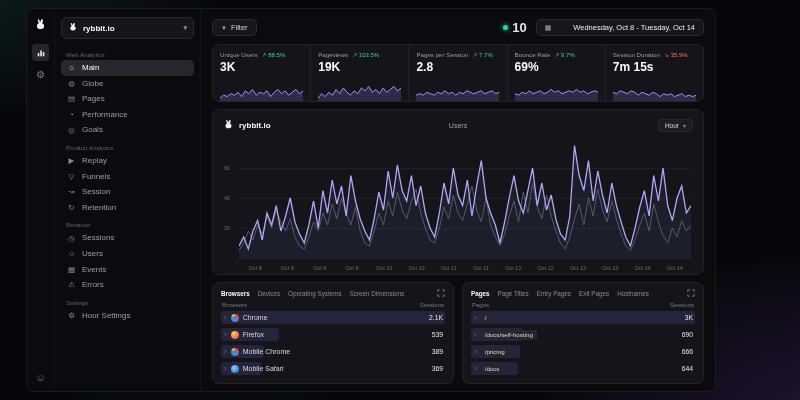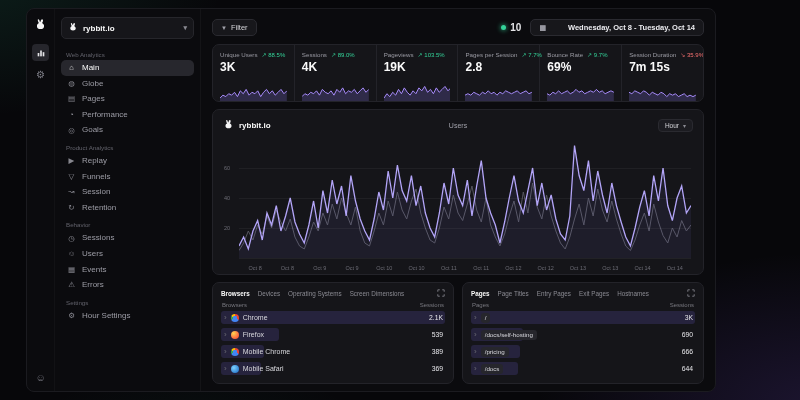--- a/index.html
+++ b/index.html
@@ -36,25 +36,25 @@
               color:#9d9da6; font-size:8px; line-height:1.2; cursor:pointer; }
   .nav-item.active { background:#27272d; color:#fafafa; }
   .nav-ic { width:9px; text-align:center; font-size:7.5px; opacity:.85; }
 
   
   .main { flex:1; padding:9px 11px 7px; display:flex; flex-direction:column; gap:7px; min-width:0; }
   .topbar { display:flex; align-items:center; height:19px; }
   .btn { display:flex; align-items:center; gap:4px; background:#17171b; border:1px solid #2a2a30;
          border-radius:5px; padding:3px 8px; font-size:7.5px; color:#d4d4d8; cursor:pointer;
          font-family:"Liberation Sans", sans-serif; }
-  .btn-date { font-weight:bold; color:#ececf0;gap:22px; }
+  .btn-date { font-weight:normal; color:#ececf0;gap:22px; }
   .funnel { font-size:6px; color:#a1a1aa; }
   .cal { font-size:7px; color:#a1a1aa; }
   .top-right { margin-left:auto; display:flex; align-items:center; gap:9px; }
-  .live { display:flex; align-items:center; gap:4px; font-size:10px; font-weight:bold; color:#e4e4e7;justify-content:center; }
+  .live { display:flex; align-items:center; gap:4px; font-size:13px; font-weight:bold; color:#e4e4e7;justify-content:center; }
   .live-dot { width:5px; height:5px; border-radius:50%; background:#34d399; box-shadow:0 0 5px #34d399; }
 
   
   .stats-card { background:#151519; border:1px solid #232329; border-radius:7px; display:flex; height:58px; overflow:hidden; }
   .stat { flex:1; display:flex; flex-direction:column; padding:6px 7px 0; border-right:1px solid #232329; min-width:0; cursor:pointer; }
   .stat:last-child { border-right:none; }
   .stat-top { display:flex; align-items:center; gap:4px; white-space:nowrap; }
   .stat-label { font-size:6.2px; color:#9b9ba4; }
   .stat-change { font-size:6px; color:#34d399; }
   .stat-change.neg { color:#f87171; }
@@ -225,31 +225,20 @@
           <span class="stat-change"><span>↗</span> <span>88.5%</span></span>
         </div>
         <div class="stat-value">3K</div>
         <svg class="spark" viewBox="0 0 100 20" preserveAspectRatio="none">
             <polygon points="0,20 0.0,16.4 4.3,12.7 8.7,14.5 13.0,10.9 17.4,12.7 21.7,9.1 26.1,14.5 30.4,7.3 34.8,10.9 39.1,5.5 43.5,12.7 47.8,9.1 52.2,10.9 56.5,7.3 60.9,14.5 65.2,9.1 69.6,5.5 73.9,10.9 78.3,7.3 82.6,12.7 87.0,9.1 91.3,5.5 95.7,10.9 100.0,7.3 100,20" fill="rgba(139,122,246,0.22)"></polygon>
             <polyline points="0.0,16.4 4.3,12.7 8.7,14.5 13.0,10.9 17.4,12.7 21.7,9.1 26.1,14.5 30.4,7.3 34.8,10.9 39.1,5.5 43.5,12.7 47.8,9.1 52.2,10.9 56.5,7.3 60.9,14.5 65.2,9.1 69.6,5.5 73.9,10.9 78.3,7.3 82.6,12.7 87.0,9.1 91.3,5.5 95.7,10.9 100.0,7.3" fill="none" stroke="#a78bfa" stroke-width="1" vector-effect="non-scaling-stroke"></polyline>
           </svg>
       </div>
       <div class="stat">
         <div class="stat-top">
-          <span class="stat-label">Sessions</span>
-          <span class="stat-change"><span>↗</span> <span>89.0%</span></span>
-        </div>
-        <div class="stat-value">4K</div>
-        <svg class="spark" viewBox="0 0 100 20" preserveAspectRatio="none">
-            <polygon points="0,20 0.0,14.5 4.3,10.9 8.7,12.7 13.0,9.1 17.4,10.9 21.7,7.3 26.1,12.7 30.4,5.5 34.8,9.1 39.1,10.9 43.5,7.3 47.8,12.7 52.2,5.5 56.5,9.1 60.9,3.6 65.2,10.9 69.6,7.3 73.9,9.1 78.3,5.5 82.6,10.9 87.0,7.3 91.3,3.6 95.7,9.1 100.0,5.5 100,20" fill="rgba(139,122,246,0.22)"></polygon>
-            <polyline points="0.0,14.5 4.3,10.9 8.7,12.7 13.0,9.1 17.4,10.9 21.7,7.3 26.1,12.7 30.4,5.5 34.8,9.1 39.1,10.9 43.5,7.3 47.8,12.7 52.2,5.5 56.5,9.1 60.9,3.6 65.2,10.9 69.6,7.3 73.9,9.1 78.3,5.5 82.6,10.9 87.0,7.3 91.3,3.6 95.7,9.1 100.0,5.5" fill="none" stroke="#a78bfa" stroke-width="1" vector-effect="non-scaling-stroke"></polyline>
-          </svg>
-      </div>
-      <div class="stat">
-        <div class="stat-top">
           <span class="stat-label">Pageviews</span>
           <span class="stat-change"><span>↗</span> <span>103.5%</span></span>
         </div>
         <div class="stat-value">19K</div>
         <svg class="spark" viewBox="0 0 100 20" preserveAspectRatio="none">
             <polygon points="0,20 0.0,16.4 4.3,10.9 8.7,14.5 13.0,9.1 17.4,12.7 21.7,5.5 26.1,10.9 30.4,3.6 34.8,9.1 39.1,12.7 43.5,7.3 47.8,10.9 52.2,3.6 56.5,7.3 60.9,1.8 65.2,9.1 69.6,5.5 73.9,10.9 78.3,3.6 82.6,9.1 87.0,5.5 91.3,1.8 95.7,7.3 100.0,3.6 100,20" fill="rgba(139,122,246,0.22)"></polygon>
             <polyline points="0.0,16.4 4.3,10.9 8.7,14.5 13.0,9.1 17.4,12.7 21.7,5.5 26.1,10.9 30.4,3.6 34.8,9.1 39.1,12.7 43.5,7.3 47.8,10.9 52.2,3.6 56.5,7.3 60.9,1.8 65.2,9.1 69.6,5.5 73.9,10.9 78.3,3.6 82.6,9.1 87.0,5.5 91.3,1.8 95.7,7.3 100.0,3.6" fill="none" stroke="#a78bfa" stroke-width="1" vector-effect="non-scaling-stroke"></polyline>
           </svg>
       </div>
       <div class="stat">

